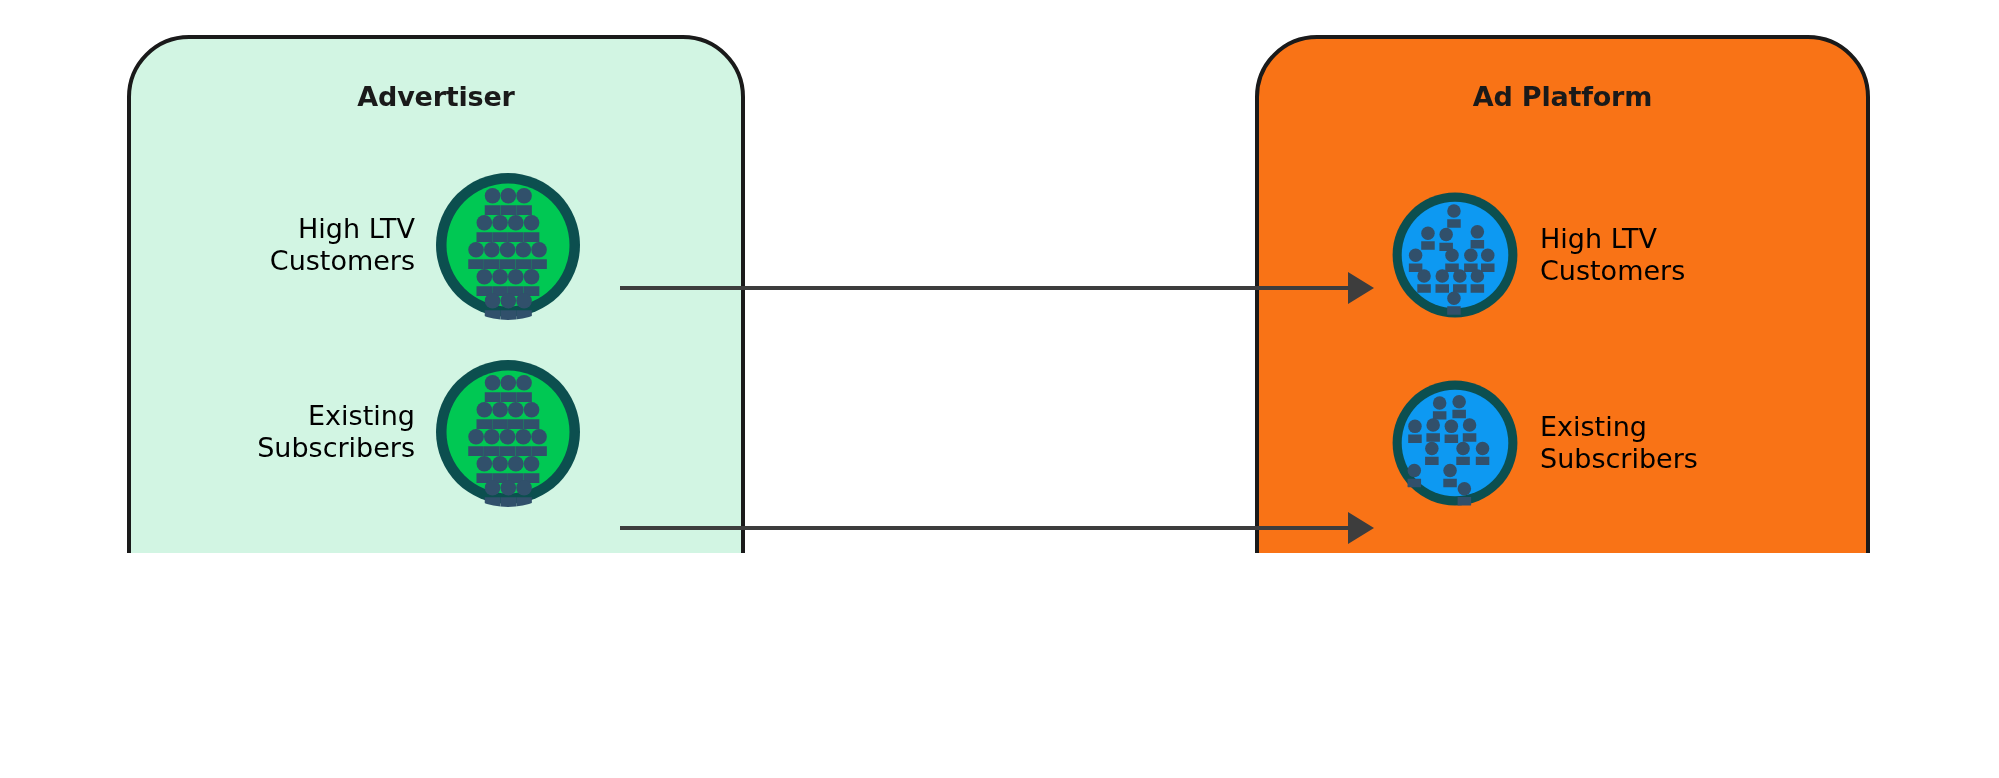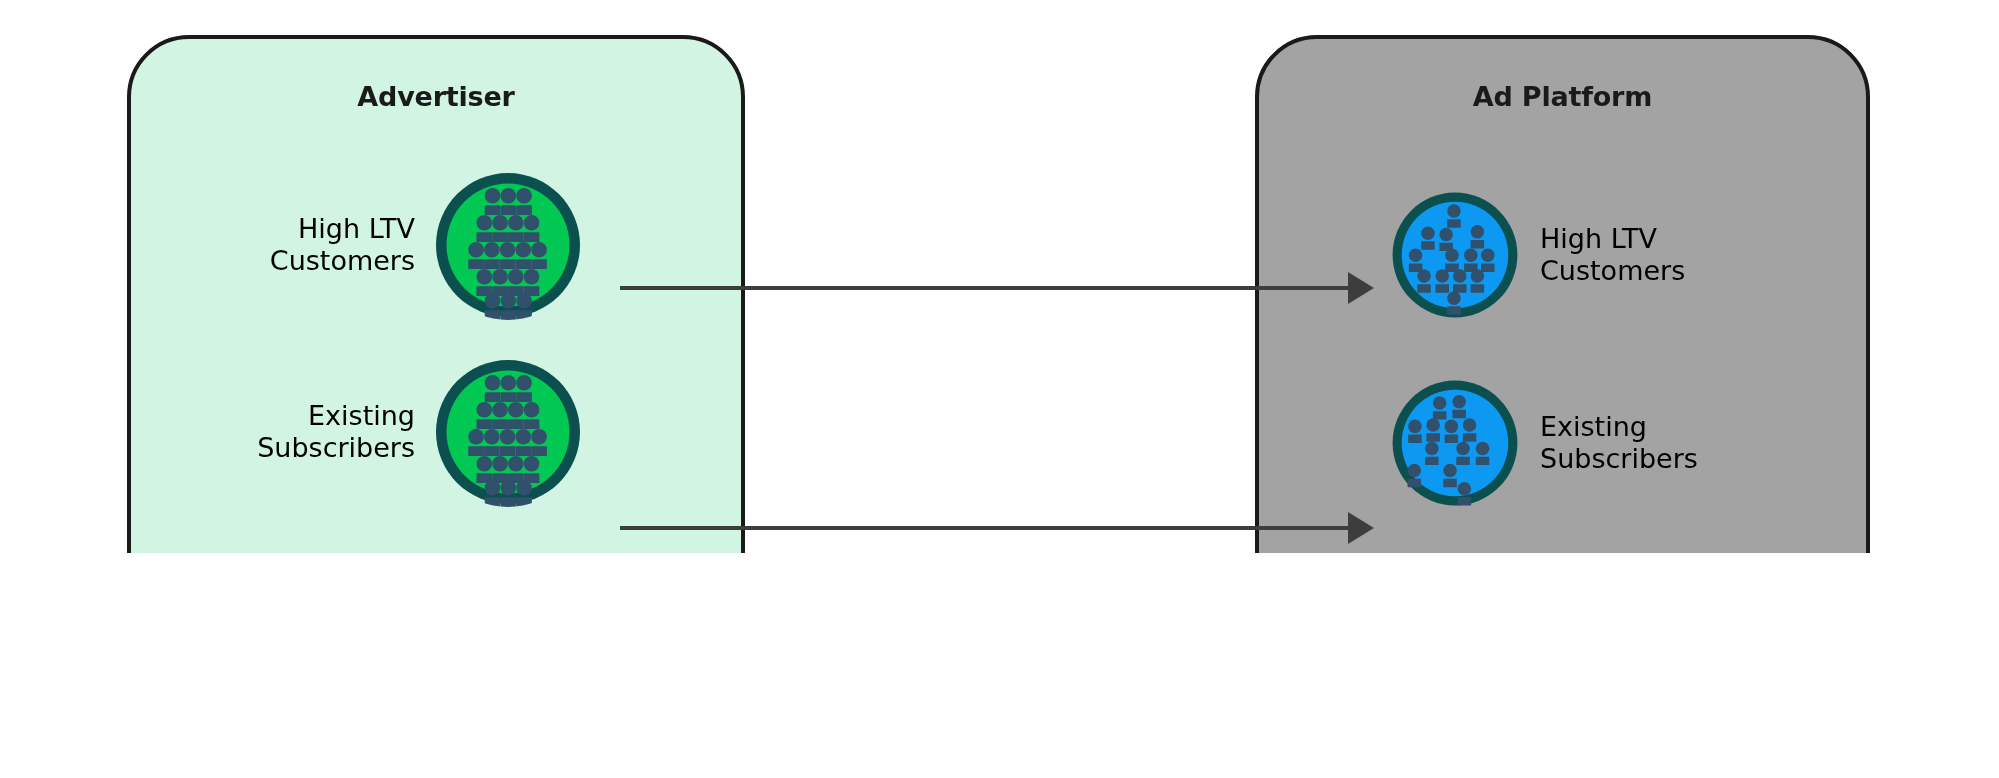--- a/index.html
+++ b/index.html
@@ -31,21 +31,21 @@
     top: 35px;
     width: 618px;
     height: 668px;
     background: #d2f5e3;
   }
   #panel-adplatform {
     left: 1255px;
     top: 35px;
     width: 615px;
     height: 668px;
-    background: #a3a3a3;
+    background: #f97316;
   }
   .panel-title {
     position: absolute;
     left: 0;
     right: 0;
     top: 42px;
     text-align: center;
     font-size: 27px;
     font-weight: bold;
     color: #1a1a1a;

